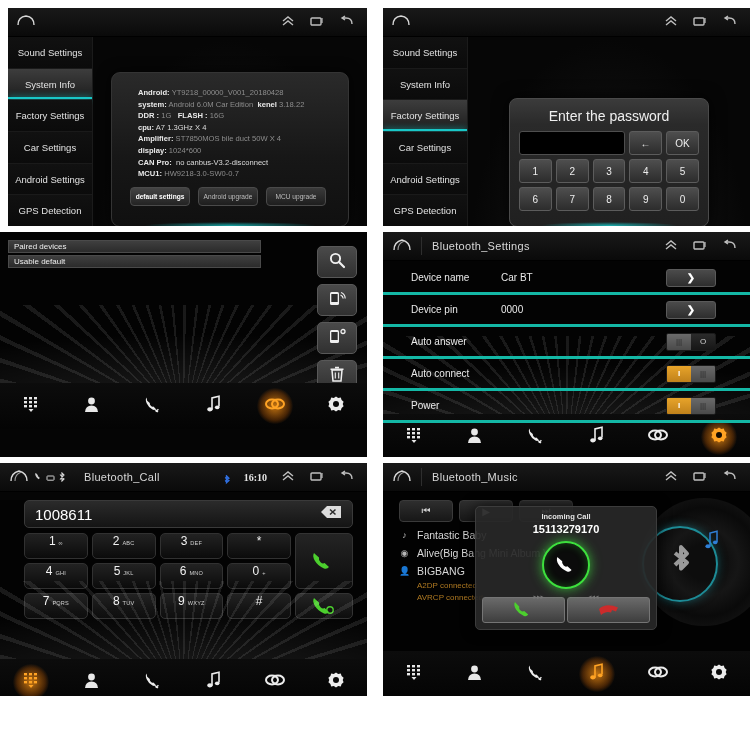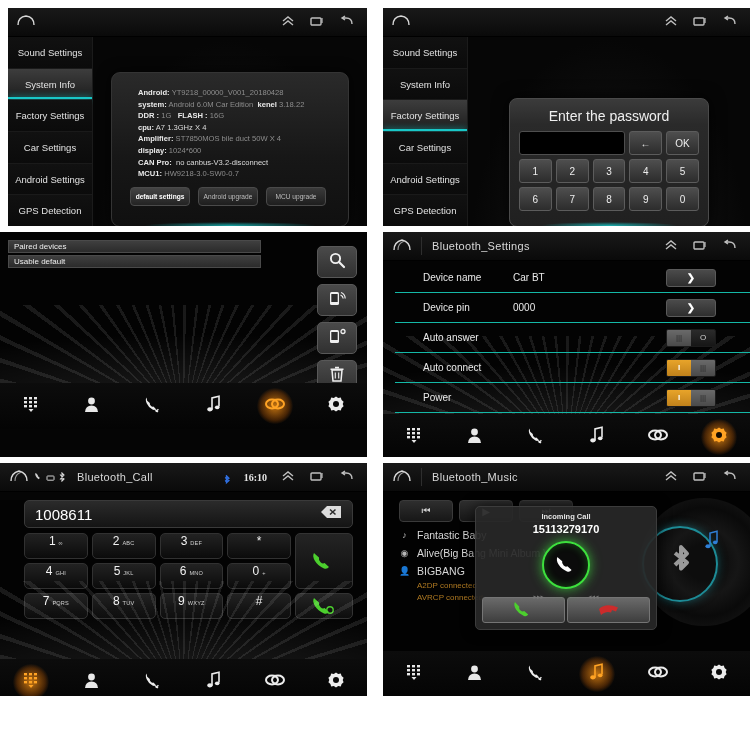--- a/index.html
+++ b/index.html
@@ -52,21 +52,21 @@
   .dev-row{height:13px;background:linear-gradient(#3f3f3f,#2b2b2b);border:1px solid #4a4a4a;color:#eee;font-size:8px;display:flex;align-items:center;padding-left:5px;margin-bottom:2px;box-sizing:border-box;}
   .tool-col{position:absolute;right:10px;top:14px;display:flex;flex-direction:column;gap:6px;}
   .tool-btn{width:38px;height:30px;border-radius:5px;background:linear-gradient(#4a4a4a,#303030);border:1px solid #585858;display:flex;align-items:center;justify-content:center;}
   
   .navbar{position:absolute;left:0;right:0;bottom:0;height:46px;background:linear-gradient(#0c0c0c,#040404);display:flex;align-items:center;}
   .nav-item{flex:1;display:flex;align-items:center;justify-content:center;position:relative;height:46px;}
   .nav-item.active:before{content:"";position:absolute;width:36px;height:36px;border-radius:50%;background:radial-gradient(circle,rgba(255,150,20,.75) 0%,rgba(255,120,0,.25) 55%,rgba(255,120,0,0) 72%);}
   .nav-ic{position:relative;z-index:2;}
   
   .bs-body{height:197px;position:relative;background:#030303;padding-top:2px;}
-  .bs-row{height:29px;display:flex;align-items:center;border-bottom:1px solid #14b8a6;position:relative;z-index:2;margin-left:12px;}
+  .bs-row{height:29px;display:flex;align-items:center;border-bottom:3px solid #14b8a6;position:relative;z-index:2;}
   .bs-label{width:118px;padding-left:28px;color:#eaeaea;font-size:10px;box-sizing:border-box;}
   .bs-val{color:#eaeaea;font-size:10px;flex:1;}
   .bs-ctrl{padding-right:34px;}
   .arrow-btn{width:48px;height:16px;border-radius:3px;background:linear-gradient(#4b4b4b,#2e2e2e);border:1px solid #5a5a5a;display:flex;align-items:center;justify-content:center;color:#fff;font-size:10px;font-weight:bold;}
   .tog{width:48px;height:16px;border-radius:2px;display:flex;overflow:hidden;border:1px solid #1b1b1b;}
   .tog-half{flex:1;display:flex;align-items:center;justify-content:center;font-size:8px;}
   .tog-grey{background:linear-gradient(#6a6a6a,#4a4a4a);color:#2a2a2a;}
   .tog-dark{background:linear-gradient(#2b2b2b,#161616);color:#cfcfcf;}
   .tog-on{background:linear-gradient(#e8a42a,#c0811b);color:#fff;font-weight:bold;}
   
@@ -483,21 +483,21 @@
       </span>
       <span style="margin-left:4px"><svg width="9" height="10" viewBox="0 0 9 10">
             <path d="M1.4 1 Q0.8 2 1.7 4 Q2.6 6 4.6 7.2 L5.9 6 L4.3 4.6 Q3.6 4 3.9 3.2 L2.4 1.6 Z" fill="#cfcfcf"></path>
           </svg></span>
       <span style="margin-left:3px"><svg width="9" height="8" viewBox="0 0 9 8">
             <rect x="1" y="2" width="7" height="4.2" rx="0.6" fill="none" stroke="#cfcfcf" stroke-width="1"></rect>
           </svg></span>
       <span style="margin-left:3px"><svg width="8" height="10" viewBox="0 0 8 10">
             <path d="M2 2.5 L6 7 L4 9 L4 1 L6 3 L2 7.5" fill="none" stroke="#dcdcdc" stroke-width="1.1"></path>
           </svg></span>
-      <div class="tb-title" style="margin-left:11px">Bluetooth_Call</div>
+      <div class="tb-title" style="margin-left:18px">Bluetooth_Call</div>
       <div class="tb-right">
         <span class="bt-blue"><svg width="6" height="11" viewBox="0 0 6 11">
               <path d="M1.2 2.4 L4.8 5.5 L2.6 7.6 L2.6 1 L4.8 3.2 L1.2 6.4" fill="none" stroke="#2f6ede" stroke-width="1.5"></path>
             </svg></span>
         <span class="tb-time">16:10</span>
         <span class="sysicon"><svg width="14" height="12" viewBox="0 0 14 12">
               <path d="M2 6 L7 2 L12 6 M2 10 L7 6 L12 10" fill="none" stroke="#ddd" stroke-width="1.4"></path>
             </svg></span>
         <span class="sysicon"><svg width="16" height="12" viewBox="0 0 16 12">
               <rect x="2" y="3" width="10" height="7" rx="1" fill="none" stroke="#ddd" stroke-width="1.4"></rect>

